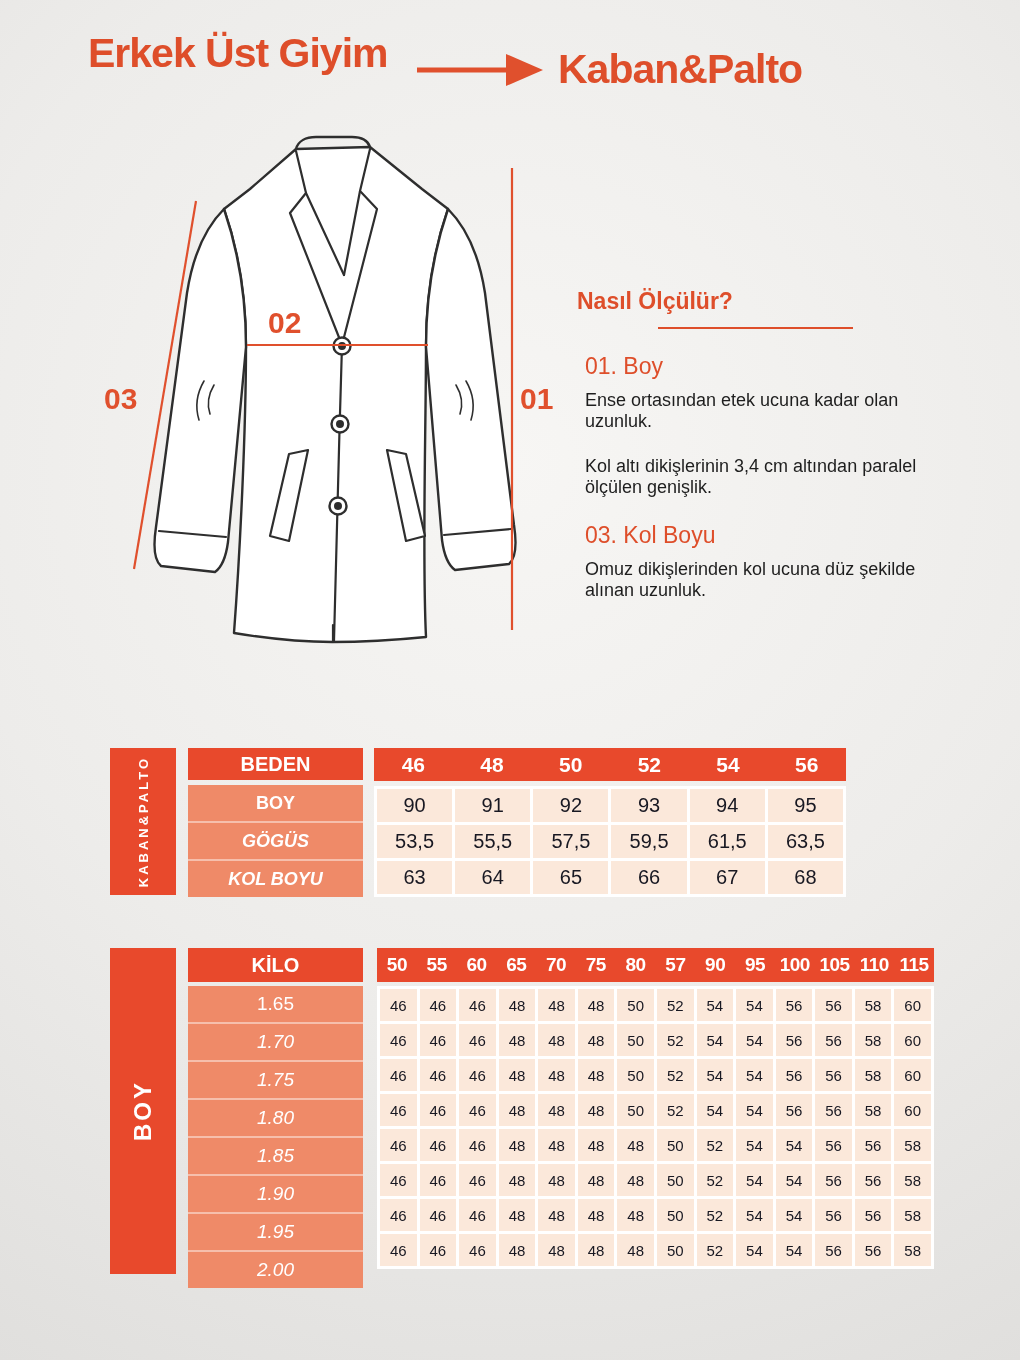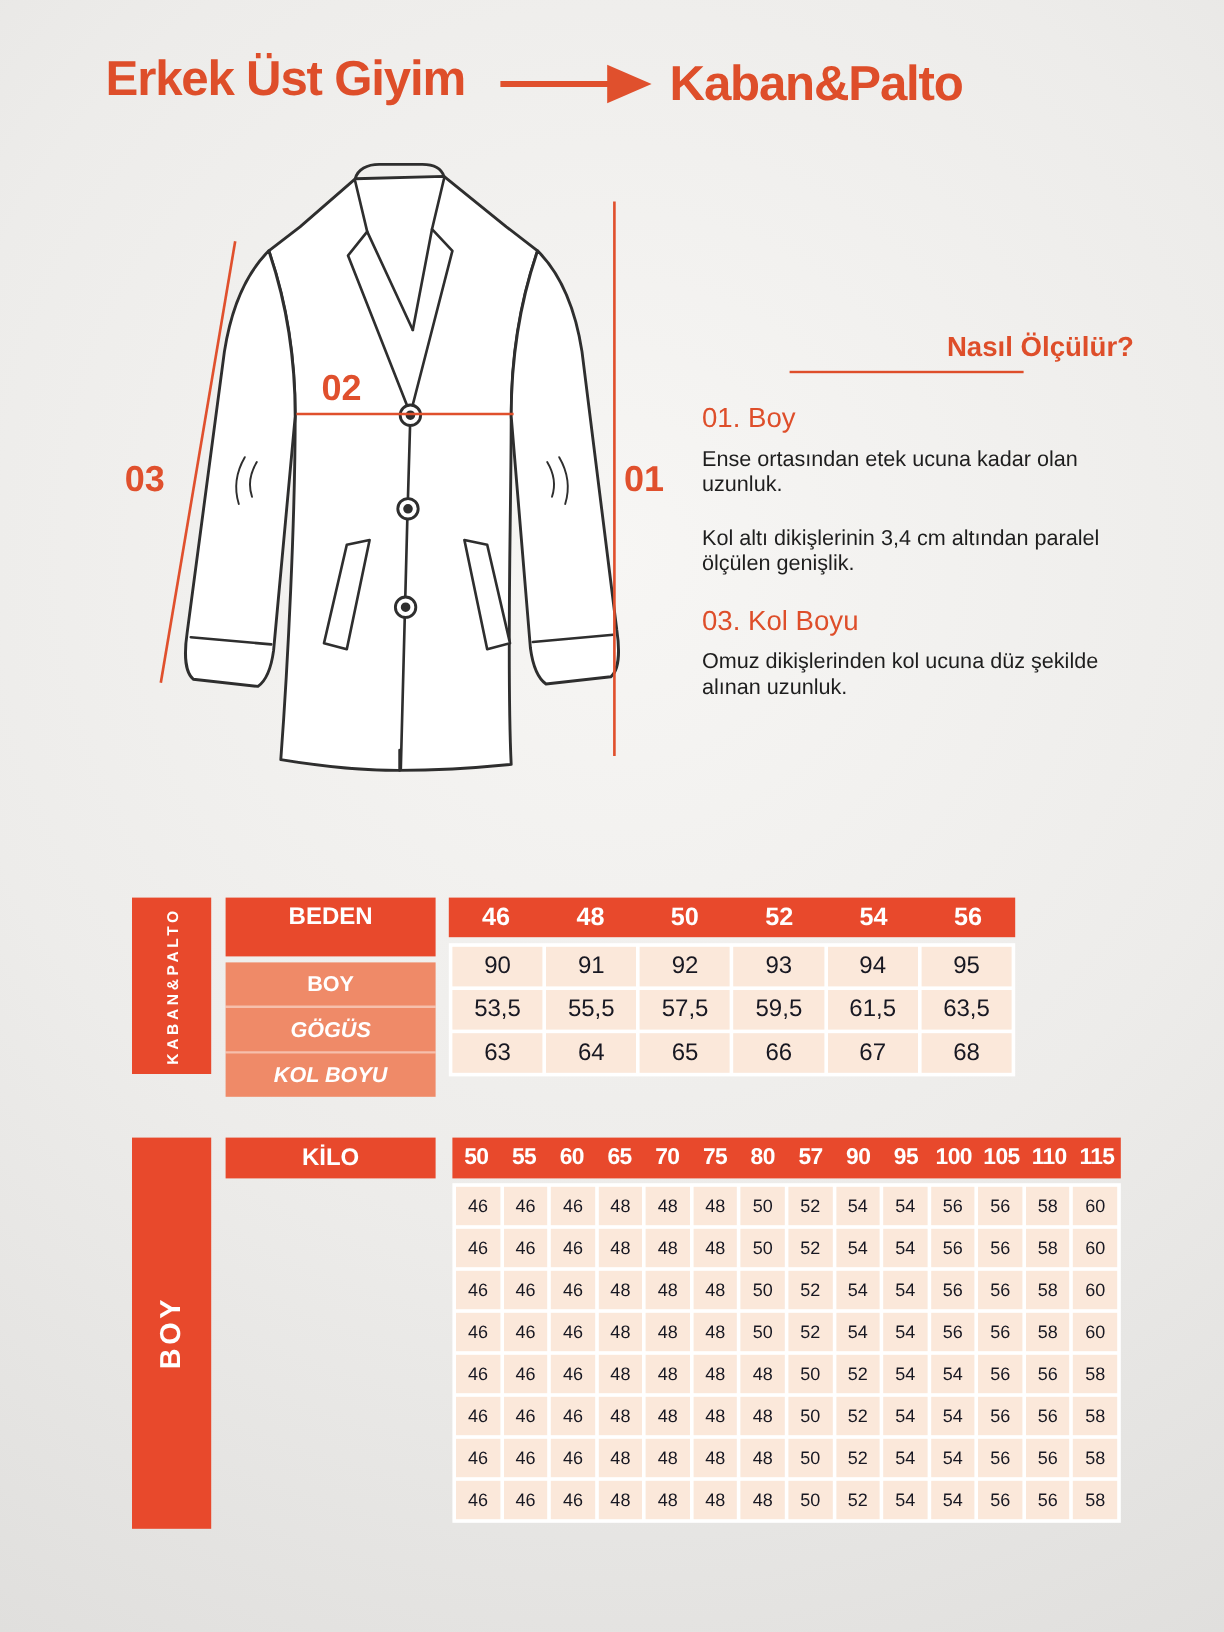--- a/index.html
+++ b/index.html
@@ -2,49 +2,49 @@
 <html><head>
 <meta charset="utf-8">
 <style>
   html,body{margin:0;padding:0;}
   .page{
     position:relative;width:1020px;height:1360px;overflow:hidden;
     font-family:"Liberation Sans",sans-serif;
     background:radial-gradient(circle at 50% 34%, #f7f6f4 0%, #edecea 55%, #e0dfdd 100%);
   }
   
-  .main-title{position:absolute;top:42px;left:88px;font-size:41px;font-weight:bold;color:#de4e2a;letter-spacing:-1px;}
+  .main-title{position:absolute;top:30px;left:88px;font-size:41px;font-weight:bold;color:#de4e2a;letter-spacing:-1px;}
   .sub-title{position:absolute;top:46px;left:558px;font-size:41px;font-weight:bold;color:#de4e2a;letter-spacing:-1px;}
   .arrow-wrap{position:absolute;top:50px;left:415px;width:130px;height:40px;}
   
   .coat-wrap{position:absolute;left:100px;top:135px;width:470px;height:530px;}
   .coat-wrap svg{display:block;}
   .coat-wrap text{font-family:"Liberation Sans",sans-serif;font-weight:bold;font-size:30px;fill:#e0502d;}
   
   .guide{position:absolute;left:565px;top:276px;width:380px;}
-  .guide-title{font-size:23px;font-weight:bold;color:#de4e2a;text-align:right;margin:0;}
+  .guide-title{font-size:23px;font-weight:bold;color:#de4e2a;text-align:left;margin:12px;}
   .guide-underline{width:195px;height:2px;background:#de4e2a;margin:6px auto 24px auto;}
   .guide-item-heading{font-size:23px;font-weight:normal;color:#de4e2a;margin:0 0 10px 0;padding-left:20px;}
   .guide-item-desc{font-size:18px;color:#1e1e1e;margin:0 0 24px 0;padding-left:20px;}
   
   .strip{position:absolute;left:110px;width:66px;background:#e8492c;display:flex;align-items:center;justify-content:center;}
   .strip-text{writing-mode:vertical-rl;transform:rotate(180deg);color:#fff;font-weight:bold;white-space:nowrap;}
   .corner-head{background:#e8492c;color:#fff;font-weight:bold;text-align:center;}
   .label-block{background:#ef8a68;}
   .label-row{color:#fff;text-align:center;}
   .label-row + .label-row{border-top:2px solid rgba(255,255,255,.45);font-style:italic;}
   .grid{display:grid;gap:3px;background:#ffffff;padding:3px;box-sizing:border-box;}
   .grid .cell{background:#fbe8da;display:flex;align-items:center;justify-content:center;color:#181822;}
   .head-row{background:#e8492c;display:grid;align-items:center;}
   .head-row .cell{background:transparent;color:#fff;font-weight:bold;display:flex;align-items:center;justify-content:center;}
   
   .t1-strip{top:748px;height:147px;}
   .t1-strip .strip-text{font-size:13px;letter-spacing:3px;}
   .t1-labels{position:absolute;left:188px;top:748px;width:175px;}
-  .t1-corner{height:49px;line-height:33px;font-size:20px;margin-bottom:5px;}
+  .t1-corner{height:32px;line-height:33px;font-size:20px;margin-bottom:5px;}
   .t1-labels .label-row{height:36px;line-height:36px;font-size:18px;font-weight:bold;}
   .t1-head{position:absolute;left:374px;top:748px;width:472px;height:33px;grid-template-columns:repeat(6,1fr);}
   .t1-head .cell{font-size:21px;}
   .t1-grid{position:absolute;left:374px;top:786px;width:472px;grid-template-columns:repeat(6,1fr);grid-auto-rows:33px;}
   .t1-grid .cell{font-size:20px;}
   
   .t2-strip{top:948px;height:326px;}
   .t2-strip .strip-text{font-size:24px;letter-spacing:3px;}
   .t2-labels{position:absolute;left:188px;top:948px;width:175px;}
   .t2-corner{height:34px;line-height:34px;font-size:20px;margin-bottom:4px;}
@@ -144,20 +144,30 @@
     <div style="display:contents"><div class="cell">90</div><div class="cell">91</div><div class="cell">92</div><div class="cell">93</div><div class="cell">94</div><div class="cell">95</div></div>
     <div style="display:contents"><div class="cell">53,5</div><div class="cell">55,5</div><div class="cell">57,5</div><div class="cell">59,5</div><div class="cell">61,5</div><div class="cell">63,5</div></div>
     <div style="display:contents"><div class="cell">63</div><div class="cell">64</div><div class="cell">65</div><div class="cell">66</div><div class="cell">67</div><div class="cell">68</div></div>
   </div>
 
   <div class="strip t2-strip">
     <span class="strip-text">BOY</span>
   </div>
   <div class="t2-labels">
     <div class="corner-head t2-corner">KİLO</div>
+    <div class="label-block">
+      <div class="label-row">1.65</div>
+      <div class="label-row">1.70</div>
+      <div class="label-row">1.75</div>
+      <div class="label-row">1.80</div>
+      <div class="label-row">1.85</div>
+      <div class="label-row">1.90</div>
+      <div class="label-row">1.95</div>
+      <div class="label-row">2.00</div>
+    </div>
   </div>
   <div class="head-row t2-head">
       <div class="cell">50</div>
       <div class="cell">55</div>
       <div class="cell">60</div>
       <div class="cell">65</div>
       <div class="cell">70</div>
       <div class="cell">75</div>
       <div class="cell">80</div>
       <div class="cell">57</div>

